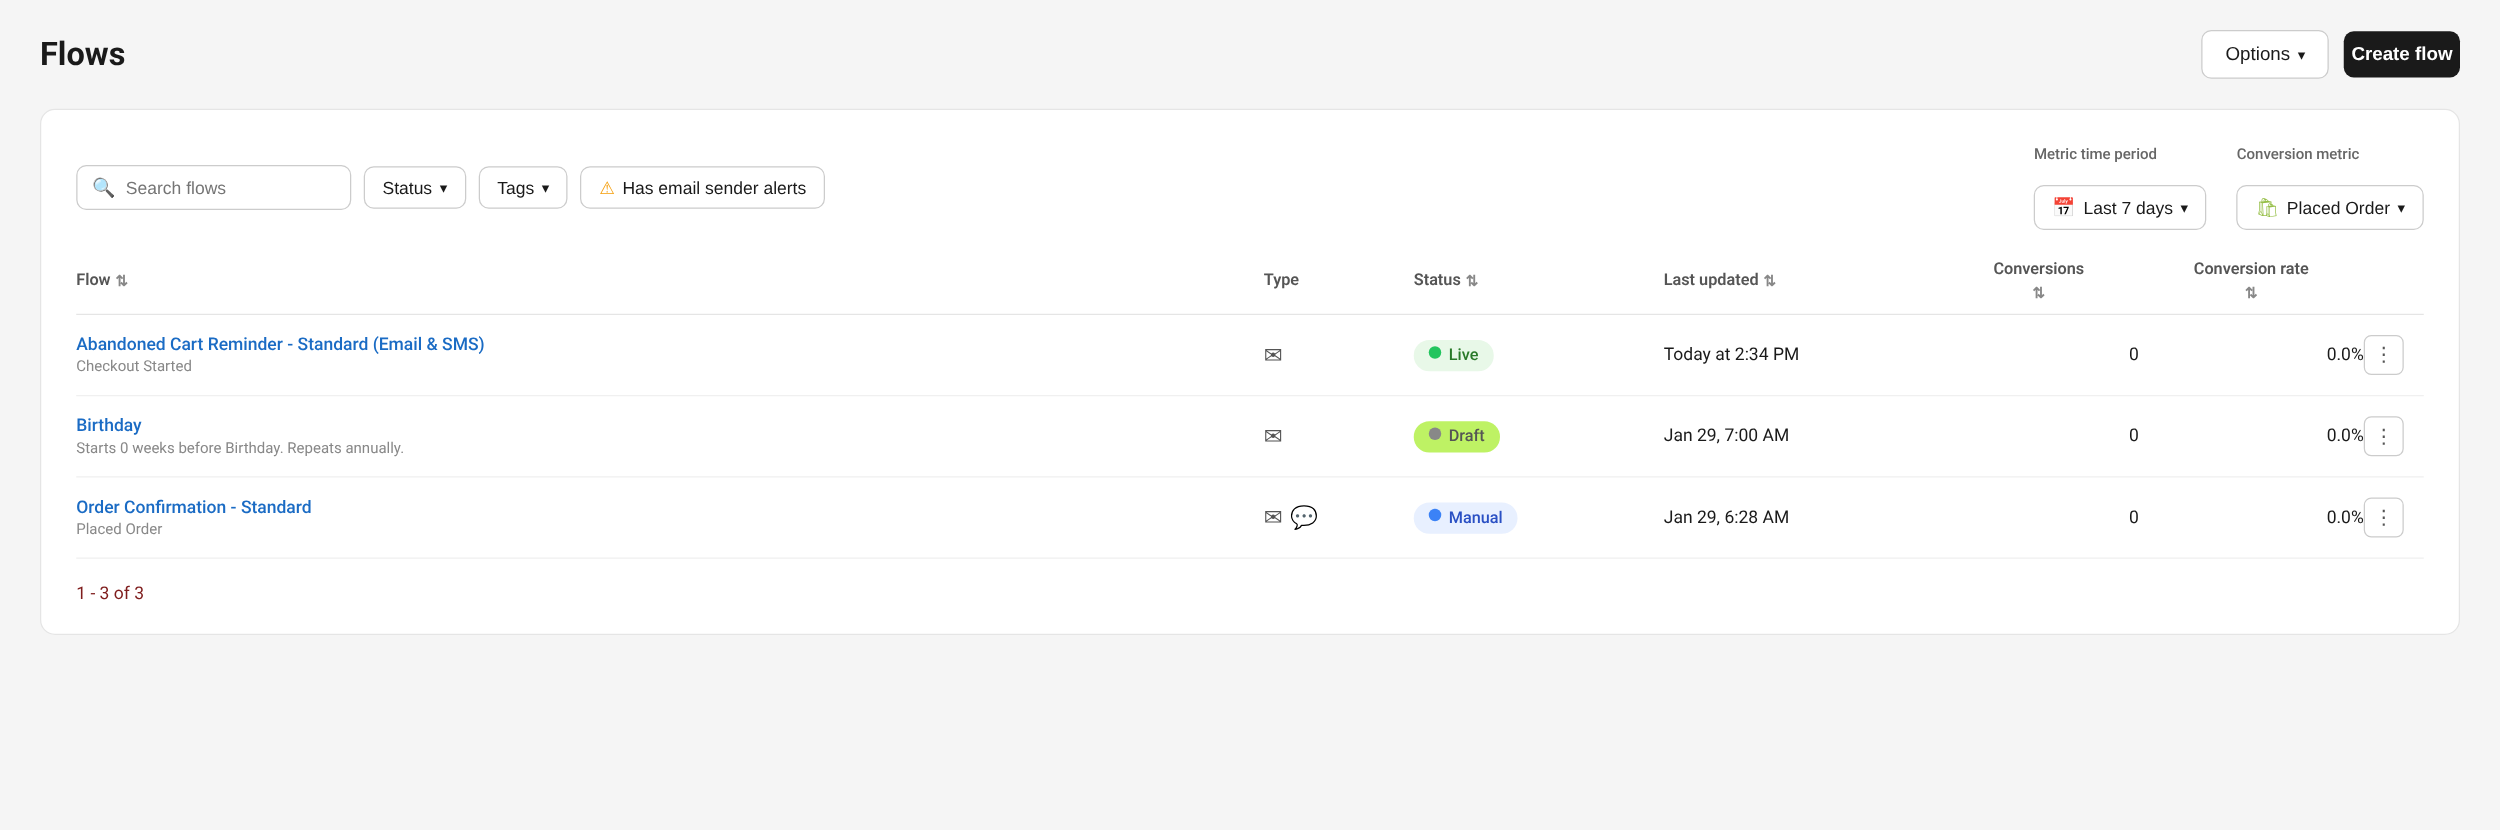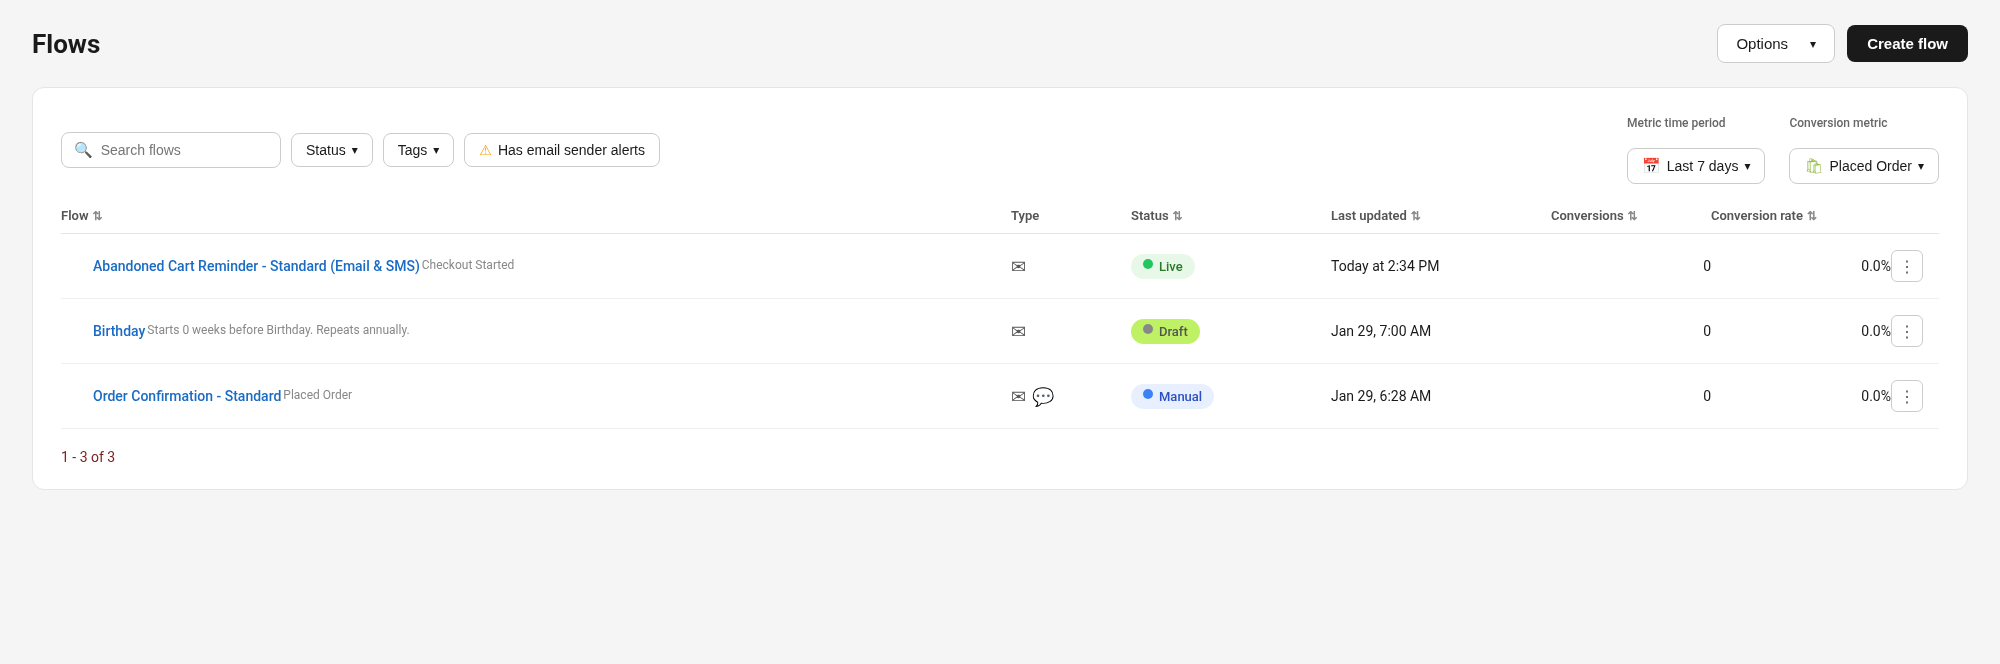--- a/index.html
+++ b/index.html
@@ -27,35 +27,35 @@
       color: #1a1a1a;
     }
     .header-actions {
       display: flex;
       align-items: center;
       gap: 12px;
     }
     .options-btn {
       display: flex;
       align-items: center;
-      gap: 22px;
+      gap: 6px;
       padding: 10px 18px;
       border: 1.5px solid #ccc;
       border-radius: 8px;
       background: #fff;
       font-size: 15px;
       font-weight: 500;
       cursor: pointer;
       color: #1a1a1a;
     }
     .create-flow-btn {
       display: flex;
       align-items: center;
       gap: 6px;
-      padding: 10px 20px;
+      padding: 10px 6px;
       border: none;
       border-radius: 8px;
       background: #1a1a1a;
       color: #fff;
       font-size: 15px;
       font-weight: 600;
       cursor: pointer;
     }
     .main-card {
       background: #fff;
@@ -156,37 +156,37 @@
       color: #555;
       font-size: 13px;
       font-weight: 600;
     }
     .table-header-cell {
       display: flex;
       align-items: center;
       gap: 4px;
     }
     .table-header-cell.right {
+      flex-direction: column;
     }
     .sort-icon {
       font-size: 12px;
       color: #888;
     }
     .table-row {
       display: grid;
       grid-template-columns: 1fr 120px 200px 220px 160px 180px 48px;
       padding: 16px 0;
       border-bottom: 1px solid #f0f0f0;
       align-items: center;
     }
     .flow-name-cell {
       display: flex;
-      flex-direction: row;
+      flex-direction: column;
       gap: 2px;
-      margin-left: 32px;
     }
     .flow-link {
       color: #1a6bc4;
       font-weight: 500;
       font-size: 14px;
       text-decoration: none;
       cursor: pointer;
     }
     .flow-subtitle {
       color: #888;

